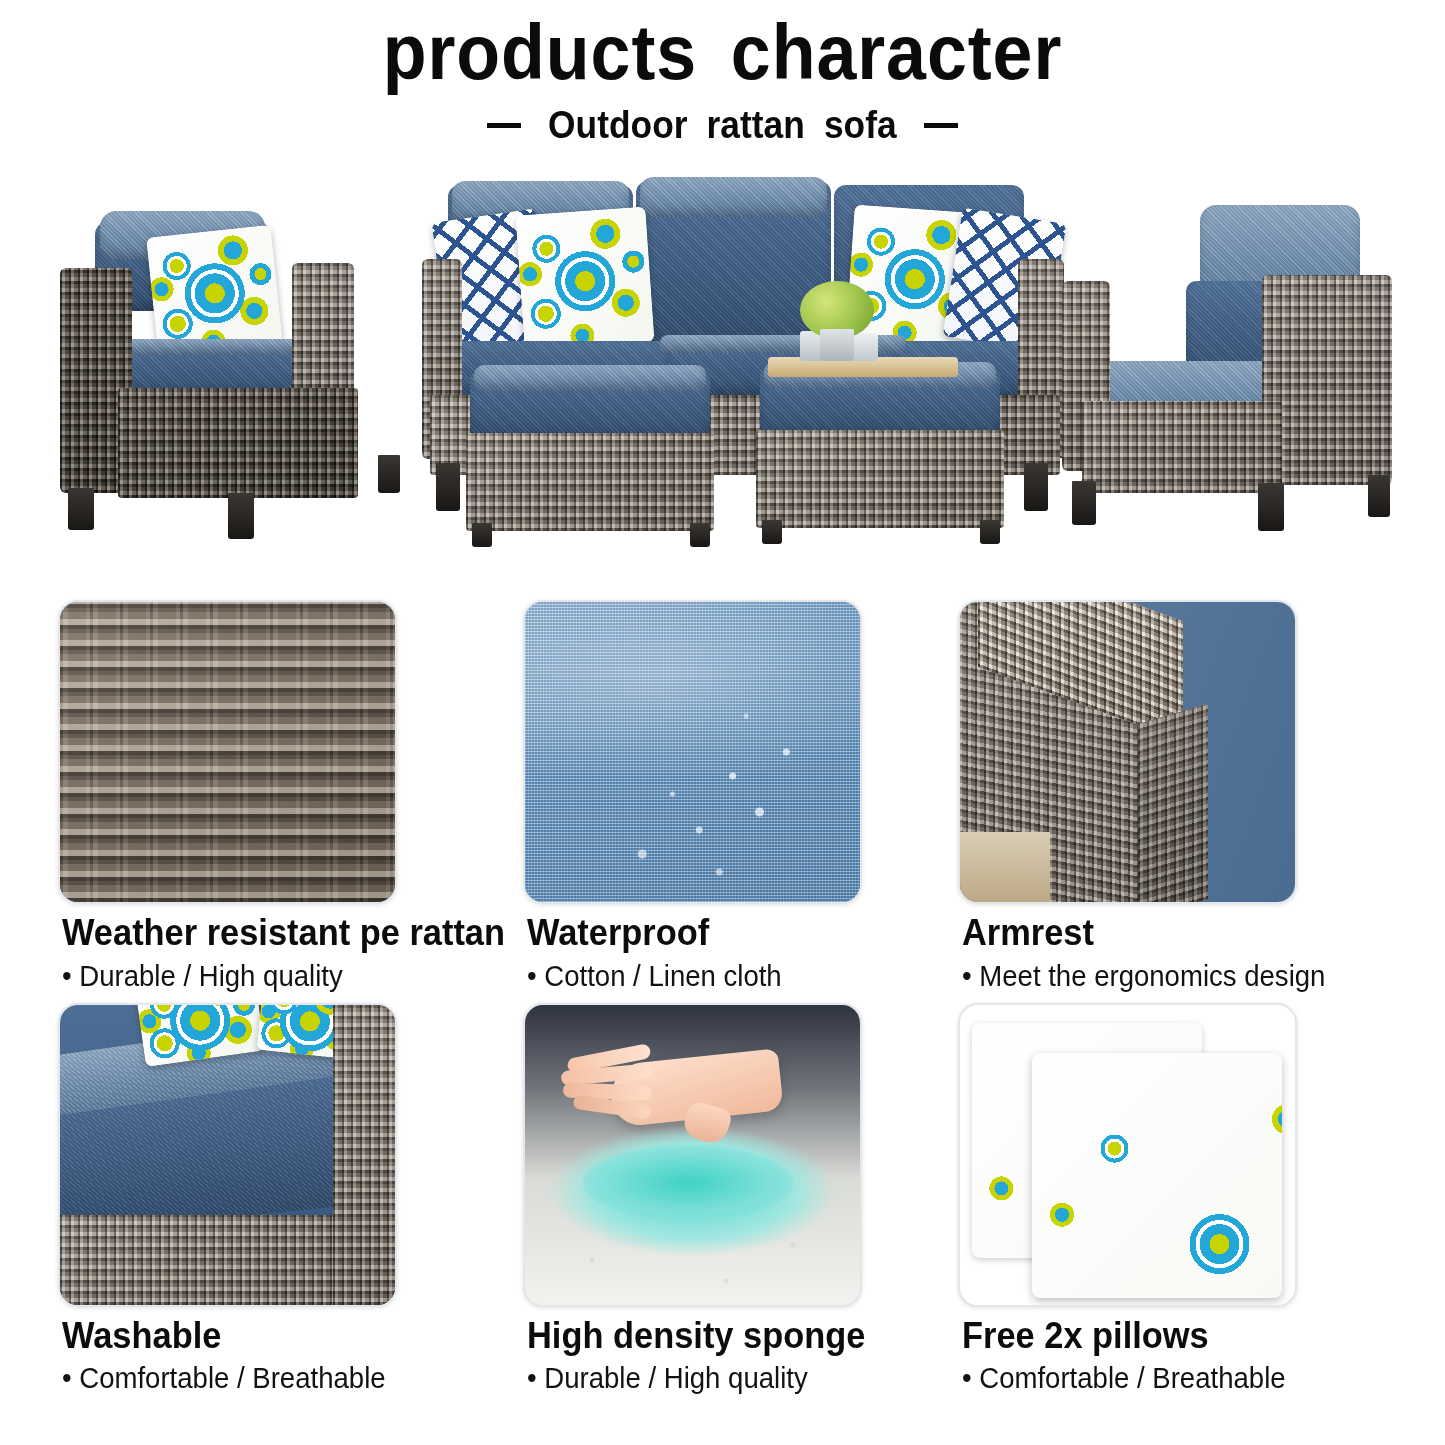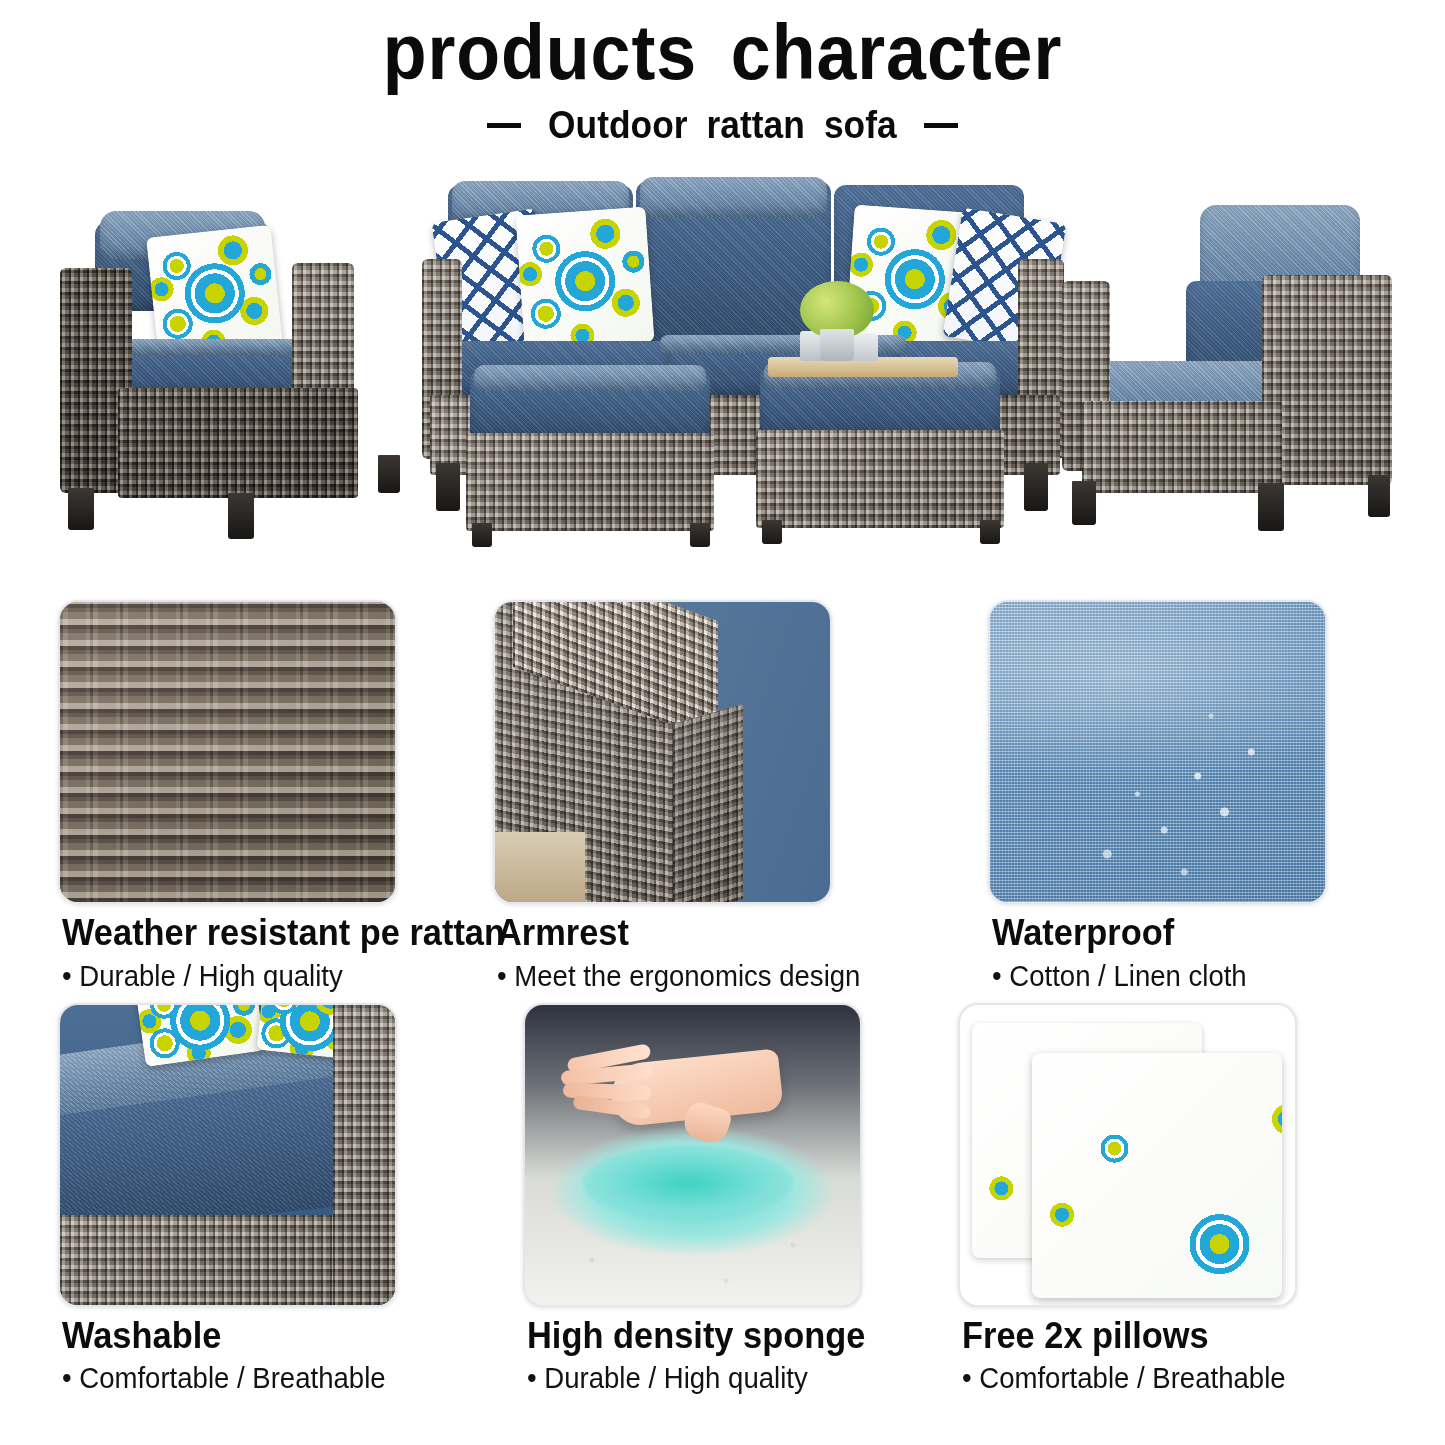--- a/index.html
+++ b/index.html
@@ -276,41 +276,41 @@
   <div class="cell c1">
     <div class="thumb">
       <div class="fill rattan-tex"></div>
     </div>
     <div class="cap">
       <div class="feat-title">Weather resistant pe rattan</div>
       <div class="feat-sub">• Durable / High quality</div>
     </div>
   </div>
 
+  <div class="cell c2">
+    <div class="thumb">
+      <div class="fill water-tex"></div>
+    </div>
+    <div class="cap">
+      <div class="feat-title">Waterproof</div>
+      <div class="feat-sub">• Cotton  / Linen cloth</div>
+    </div>
+  </div>
+
   <div class="cell c3">
     <div class="thumb">
       <div class="fill arm-tex"></div>
       <div class="wicker" style="position:absolute;left:-12px;top:10px;width:210px;height:295px;transform:skewY(11deg);"></div>
       <div class="wicker" style="position:absolute;left:18px;top:-18px;width:205px;height:120px;transform:skewY(20deg);filter:brightness(1.2);"></div>
       <div class="wicker" style="position:absolute;left:178px;top:112px;width:70px;height:195px;transform:skewY(-16deg);filter:brightness(.85);"></div>
       <div style="position:absolute;left:0;bottom:0;width:90px;height:70px;background:linear-gradient(180deg,#d9cdb4,#bda886);"></div>
     </div>
     <div class="cap">
       <div class="feat-title">Armrest</div>
       <div class="feat-sub">• Meet the ergonomics design</div>
-    </div>
-  </div>
-
-  <div class="cell c2">
-    <div class="thumb">
-      <div class="fill water-tex"></div>
-    </div>
-    <div class="cap">
-      <div class="feat-title">Waterproof</div>
-      <div class="feat-sub">• Cotton  / Linen cloth</div>
     </div>
   </div>
 
   <div class="cell c1">
     <div class="thumb">
       <div class="fill wash-tex"></div>
       <div class="denim" style="position:absolute;left:-10px;top:66px;width:300px;height:150px;transform:skewY(-6deg);"></div>
       <div class="denim-lt" style="position:absolute;left:-10px;top:30px;width:300px;height:60px;transform:skewY(-8deg);"></div>
       <div class="pillow suzani" style="left:80px;top:-26px;width:120px;height:80px;transform:rotate(-8deg);"></div>
       <div class="pillow suzani" style="left:200px;top:-20px;width:100px;height:70px;transform:rotate(6deg);"></div>

